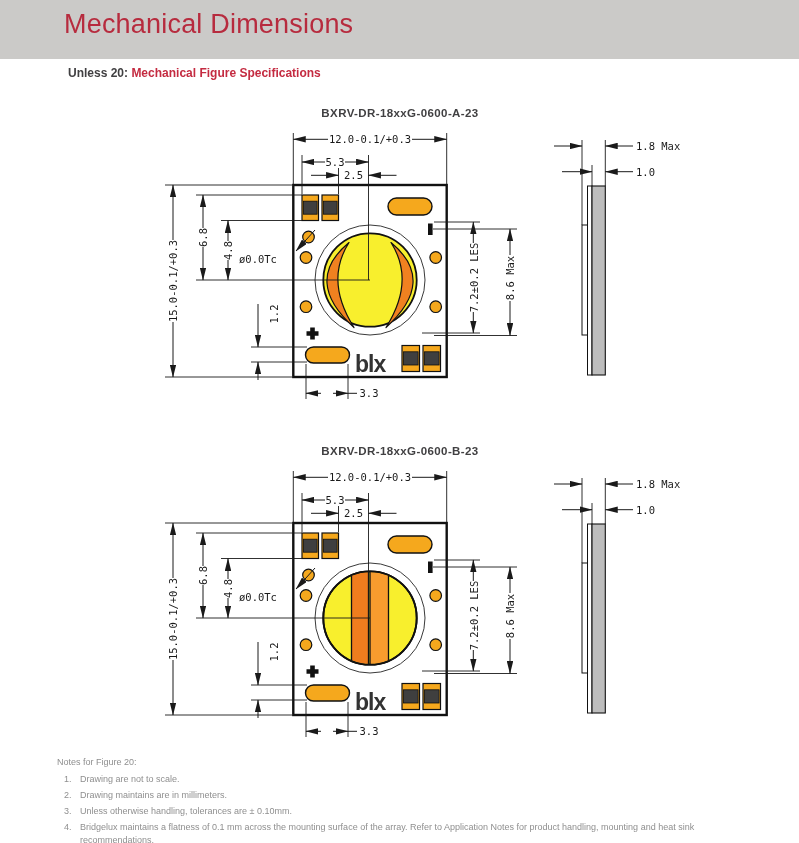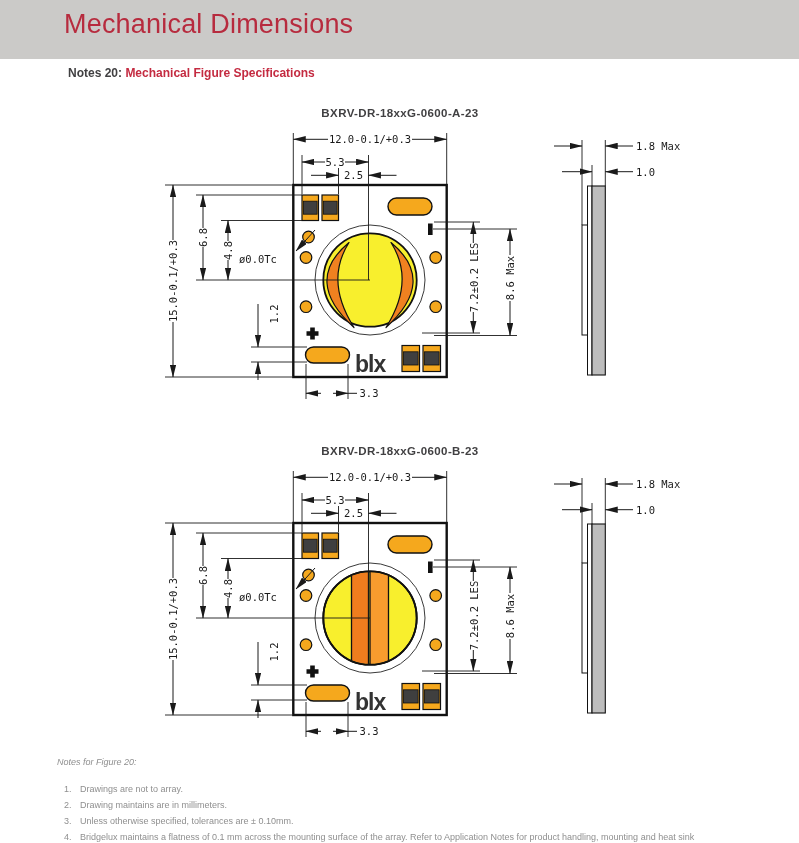--- a/index.html
+++ b/index.html
@@ -29,31 +29,31 @@
   .pad-dark{fill:#3F3F3F;stroke:#111;stroke-width:.8;}
   .pkg{fill:#fff;stroke:#111;stroke-width:2.4;}
   .ring{fill:none;stroke:#3a3a3a;stroke-width:1;}
   .les{fill:var(--les-yellow);stroke:#111;stroke-width:1.8;}
   .arc{fill:var(--arc-orange);stroke:#111;stroke-width:1.2;stroke-linejoin:round;}
   .white-part{fill:#fff;stroke:#111;stroke-width:1;}
   .gray-part{fill:var(--substrate-gray);stroke:#111;stroke-width:1.1;}
   .plus{stroke:#111;stroke-width:4.6;fill:none;}
   .notes{position:absolute;left:57px;top:756px;width:712px;color:var(--text-gray);
        font-size:9px;line-height:13.5px;}
-  .notes-title{margin-bottom:13px;font-style:italic;}
+  .notes-title{margin-bottom:3px;}
   .note-row{display:flex;margin-top:2.5px;}
   .note-num{width:23px;flex:0 0 23px;padding-left:7px;box-sizing:border-box;}
   .note-text{width:655px;}
 </style>
 </head>
 <body>
 
 <div class="band"></div>
 <div class="page-title">Mechanical Dimensions</div>
-<div class="caption"><span>Notes 20:</span>&nbsp;<span class="red">Mechanical Figure Specifications</span></div>
+<div class="caption"><span>Unless 20:</span>&nbsp;<span class="red">Mechanical Figure Specifications</span></div>
 
 <svg class="drawing" width="799" height="843" viewBox="0 0 799 843">
   <defs>
     <marker id="arr" viewBox="0 0 12 6" refX="11.5" refY="3" markerWidth="13" markerHeight="6.5" orient="auto" markerUnits="userSpaceOnUse">
       <path d="M0,0 L12,3 L0,6 Z" fill="#1A1A1A"></path>
     </marker>
     <clipPath id="clipB">
         <circle cx="370" cy="280" r="46"></circle>
       </clipPath>
   </defs>
@@ -277,27 +277,27 @@
     <text class="dim" x="514" y="278" text-anchor="middle" transform="rotate(-90 514 278)">8.6 Max</text>
     <text class="dim" x="636" y="150">1.8 Max</text>
     <text class="dim" x="636" y="175.7">1.0</text>
   </g>
 </svg>
 
 <div class="notes">
   <div class="notes-title">Notes for Figure 20:</div>
   <div class="note-row">
     <span class="note-num">1.</span>
-    <span class="note-text">Drawings are not to array.</span>
+    <span class="note-text">Drawing are not to scale.</span>
   </div>
   <div class="note-row">
     <span class="note-num">2.</span>
     <span class="note-text">Drawing maintains are in millimeters.</span>
   </div>
   <div class="note-row">
     <span class="note-num">3.</span>
-    <span class="note-text">Unless otherwise specified, tolerances are ± 0.10mm.</span>
+    <span class="note-text">Unless otherwise handling, tolerances are ± 0.10mm.</span>
   </div>
   <div class="note-row">
     <span class="note-num">4.</span>
     <span class="note-text">Bridgelux maintains a flatness of 0.1 mm across the mounting surface of the array. Refer to Application Notes for product handling, mounting and heat sink recommendations.</span>
   </div>
 </div>
 
 </body></html>

